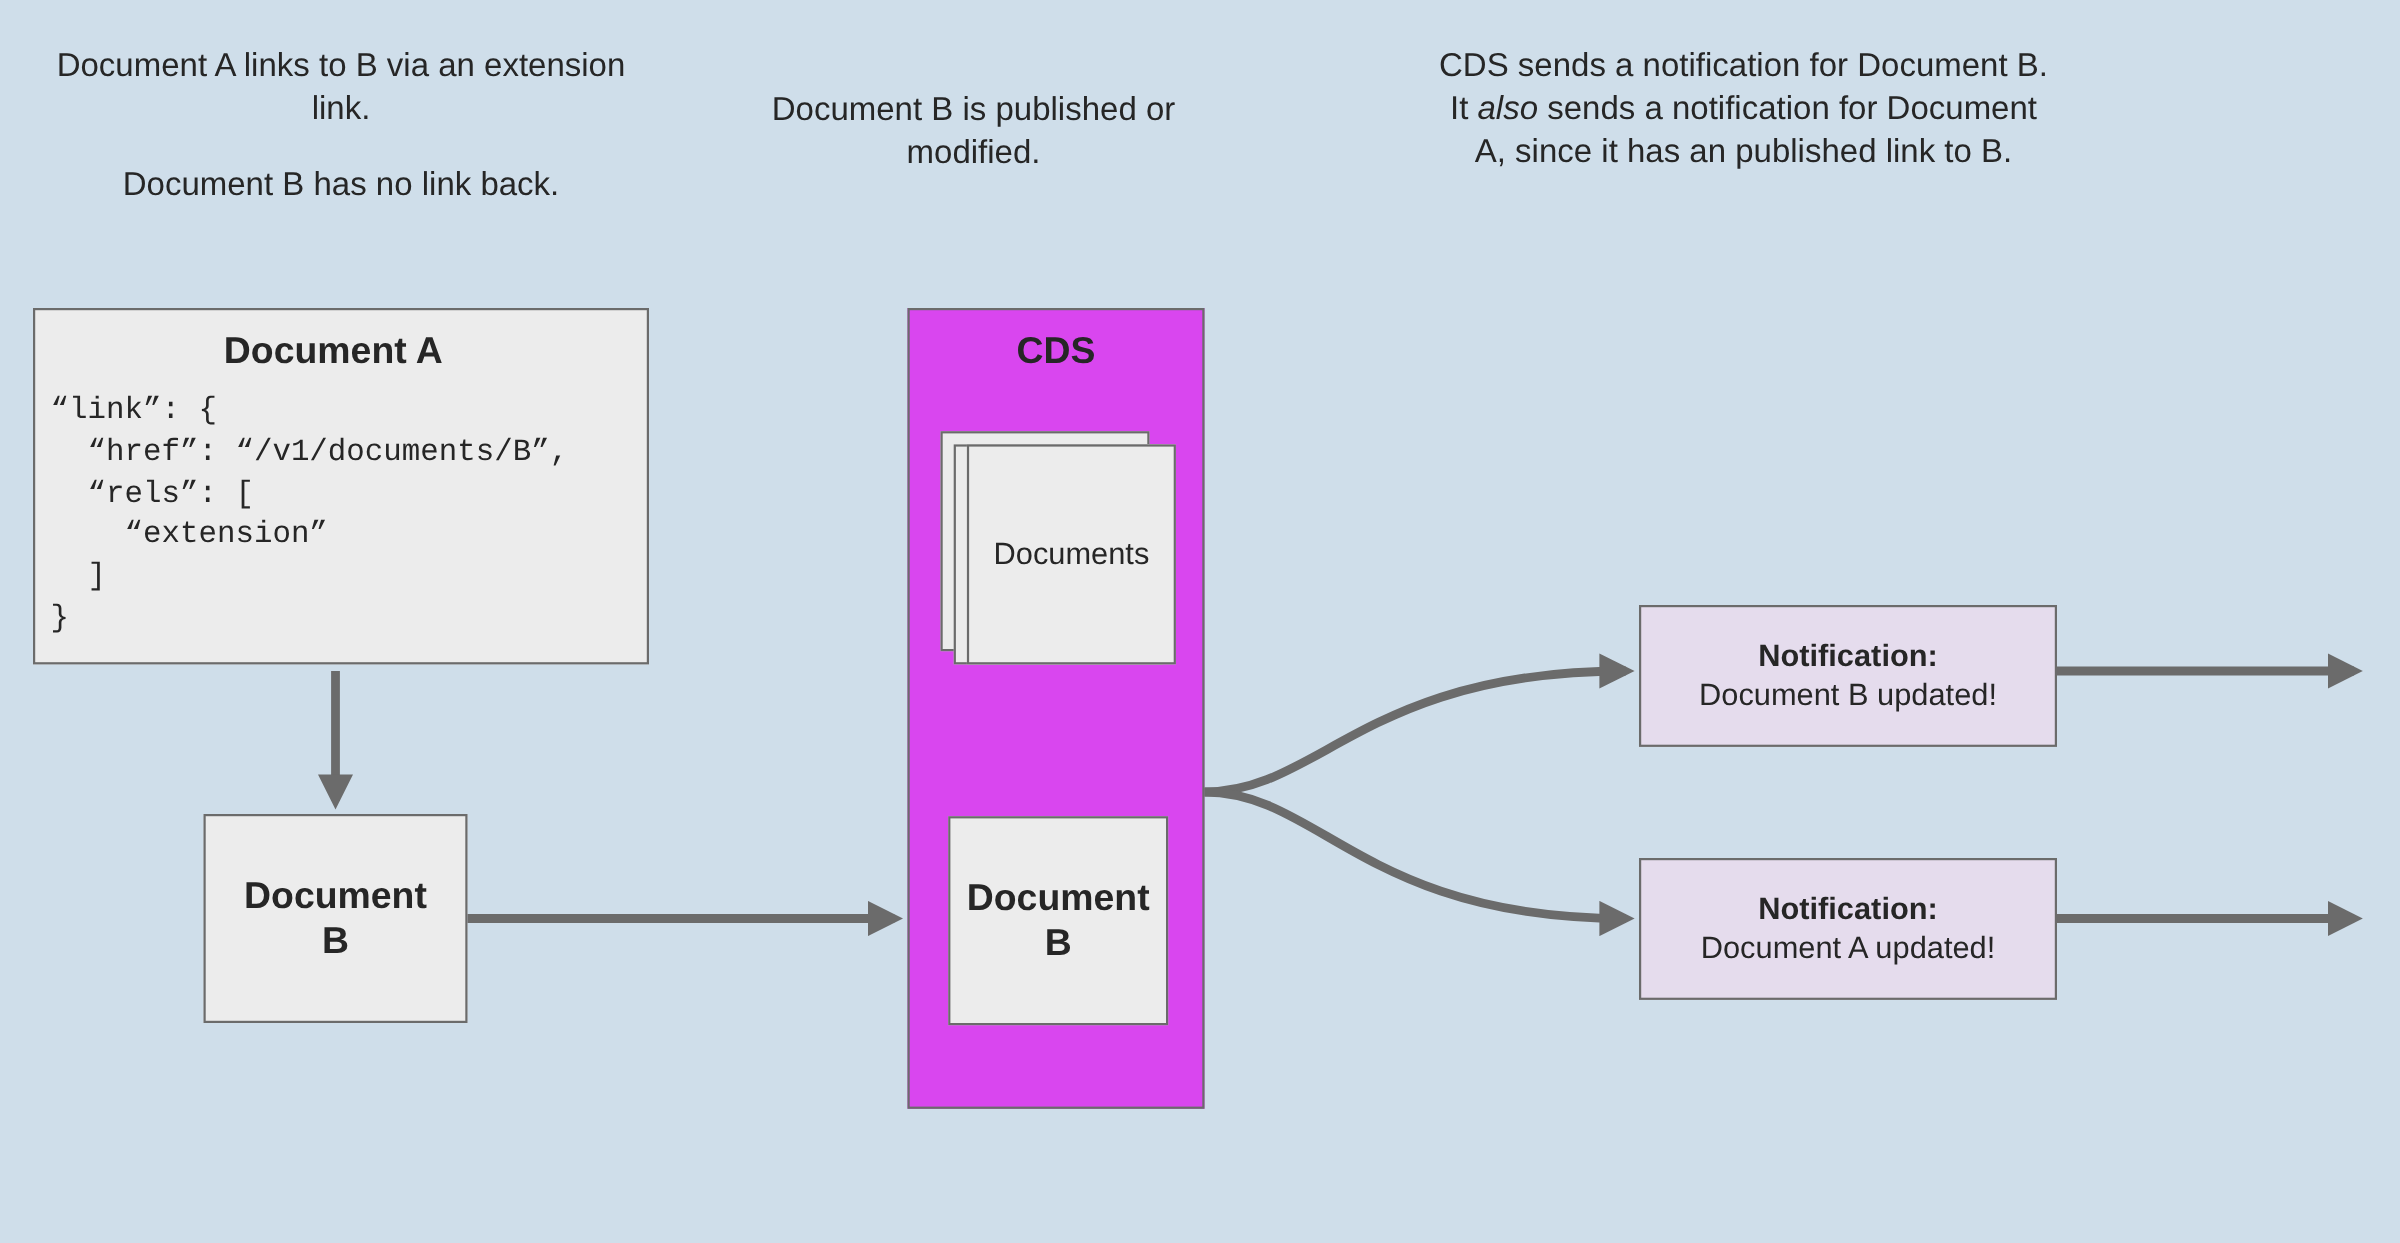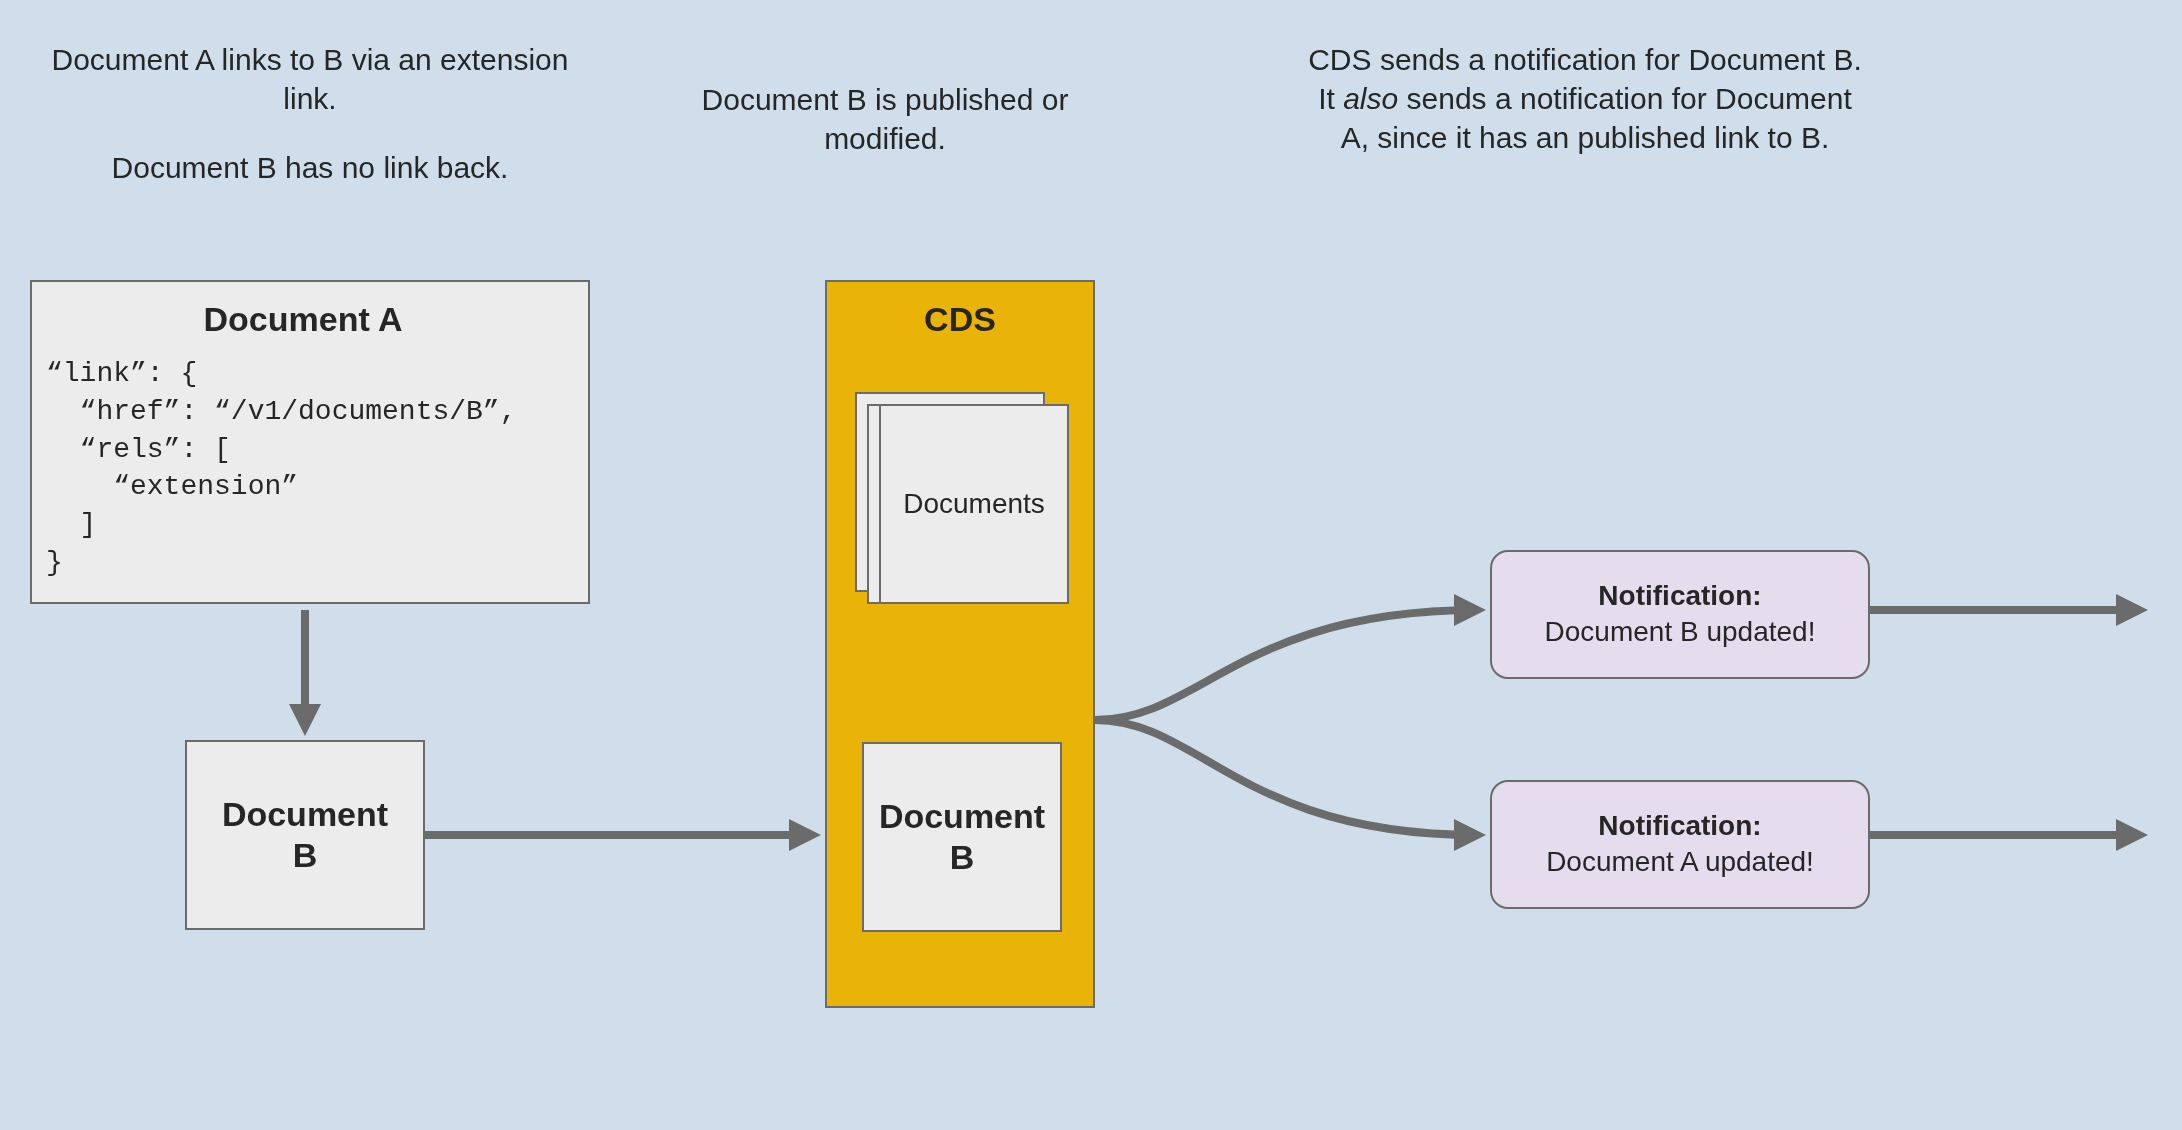--- a/index.html
+++ b/index.html
@@ -49,21 +49,21 @@
     height: 190px;
     display: flex;
     align-items: center;
     justify-content: center;
     text-align: center;
     font-weight: bold;
     font-size: 34px;
     line-height: 1.2;
   }
   .cds-box {
-    background: #eab308;
+    background: #d946ef;
     width: 270px;
     height: 728px;
     padding-left: 32px;
   }
   .cds-title {
     position: absolute;
     top: 18px;
     left: 0; right: 0;
     text-align: center;
     font-weight: bold;
@@ -99,21 +99,20 @@
     border: 2px solid #6b6b6b;
     box-sizing: border-box;
   }
   .notif-box {
     background: #e5dced;
     width: 380px;
     padding: 26px 20px;
     text-align: center;
     font-size: 28px;
     line-height: 1.3;
-    border-radius: 18px;
   }
   .notif-title {
     font-weight: bold;
   }
   svg.arrows {
     position: absolute;
     left: 0; top: 0;
     width: 2182px;
     height: 1130px;
     pointer-events: none;

